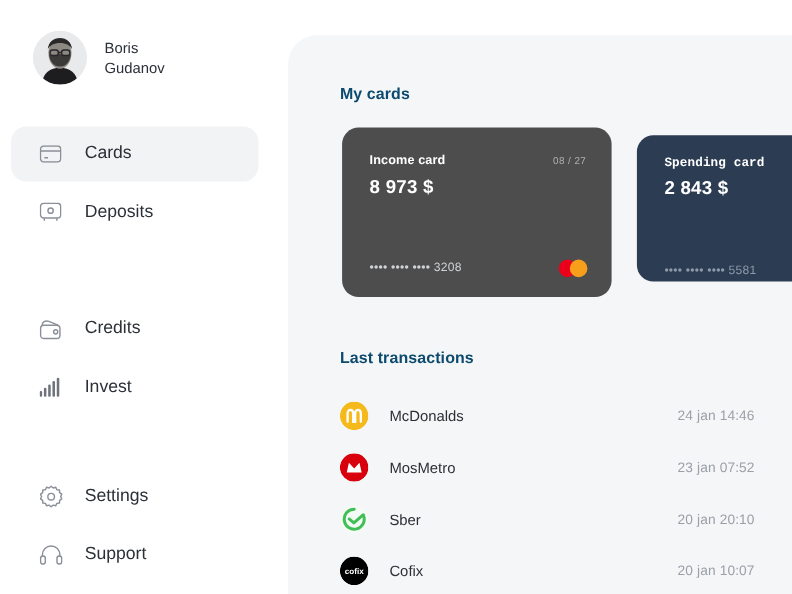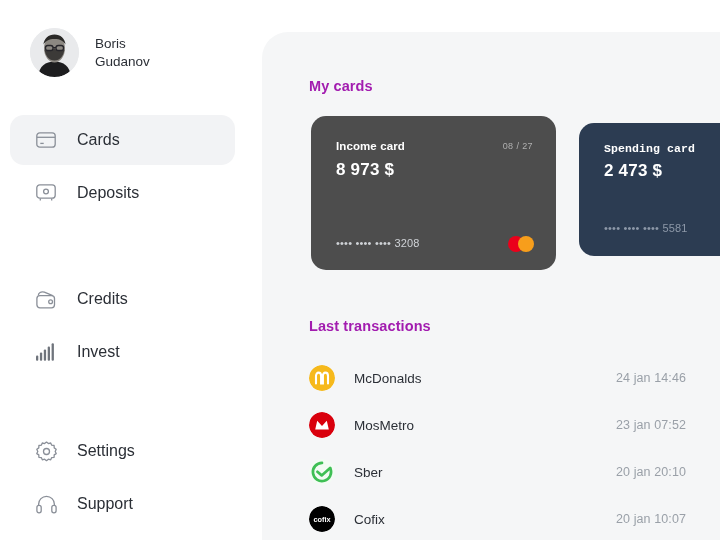--- a/index.html
+++ b/index.html
@@ -33,21 +33,21 @@
   .nav-ico { width:26px; margin-left:23px; display:flex; align-items:center; justify-content:center; flex:none; }
   .nav-ico svg { display:block; }
   .nav-label { margin-left:18px; font-size:16px; color:#2b2f36; }
 
   
   #main {
     position:absolute; left:262px; top:32px; width:458px; height:508px;
     background:#f5f6f7; border-top-left-radius:26px;
   }
   .section-title {
-    position:absolute; font-size:14.5px; font-weight:700; color:#a21caf; letter-spacing:.1px;
+    position:absolute; font-size:14.5px; font-weight:700; color:#0c4a6e; letter-spacing:.1px;
   }
   #my-cards-title { left:47px; top:46px; }
   #last-tx-title  { left:47px; top:286px; }
 
   
   .bankcard { position:absolute; border-radius:15px; overflow:hidden; }
   #income-card  { left:49px;  top:84px;  width:245px; height:154px; background:#4d4d4d; }
   #spending-card{ left:317px; top:91px;  width:215px; height:133px; background:#2c3c52; }
 
   .card-name { position:absolute; font-size:11.5px; font-weight:700; color:#ffffff; letter-spacing:.1px;text-align:right; }
@@ -56,21 +56,21 @@
   .card-num { position:absolute; font-size:11px; color:#cfd2d6; letter-spacing:.2px; white-space:nowrap; }
 
   #income-card .card-name   { left:25px; top:24px; }
   #income-card .card-exp    { right:23px; top:25px; }
   #income-card .card-amount { left:25px; top:44px; }
   #income-card .card-num    { left:25px; bottom:21px; }
   #income-card .mc          { position:absolute; right:22px; bottom:18px; width:26px; height:16px; }
 
   #spending-card .card-name   { left:25px; top:19px;font-family:Liberation Mono, monospace; }
   #spending-card .card-amount { left:25px; top:38px; }
-  #spending-card .card-num    { left:25px; bottom:22px; color:#8d98a8;text-align:right; }
+  #spending-card .card-num    { left:25px; bottom:4px; color:#8d98a8;text-align:right; }
 
   .mc-c { position:absolute; top:0; width:16px; height:16px; border-radius:50%; }
   .mc-l { left:0;  background:#eb001b; }
   .mc-r { left:10px; background:#f79e1b; }
 
   
   .tx-row { position:absolute; left:47px; width:395px; height:32px; display:flex; align-items:center; }
   .tx-ico { width:26px; height:26px; border-radius:50%; flex:none; position:relative; overflow:hidden; }
   .tx-ico svg { display:block; }
   .tx-name { margin-left:19px; font-size:13.5px; color:#2b2f36; }
@@ -187,21 +187,21 @@
       <div class="card-amount">8 973 $</div>
       <div class="card-num">•••• •••• •••• 3208</div>
       <div class="mc">
         <span class="mc-c mc-l"></span>
           <span class="mc-c mc-r"></span>
       </div>
     </div>
 
     <div class="bankcard" id="spending-card">
       <div class="card-name">Spending card</div>
-      <div class="card-amount">2 473 $</div>
+      <div class="card-amount">2 843 $</div>
       <div class="card-num">•••• •••• •••• 5581</div>
     </div>
 
     <div class="section-title" id="last-tx-title">Last transactions</div>
 
     <div class="tx-row" style="top:330px">
       <span class="tx-ico">
         <svg width="26" height="26" viewBox="0 0 26 26">
           <circle cx="13" cy="13" r="13" fill="#f6b91c"></circle>
           <path d="M7 18.4V11c0-2 1.1-3.4 2.6-3.4 1.6 0 2.5 1.4 2.5 3.4v7.4h1.8V11c0-2 .9-3.4 2.5-3.4 1.5 0 2.6 1.4 2.6 3.4v7.4" fill="none" stroke="#ffffff" stroke-width="2.1" stroke-linecap="round"></path>

